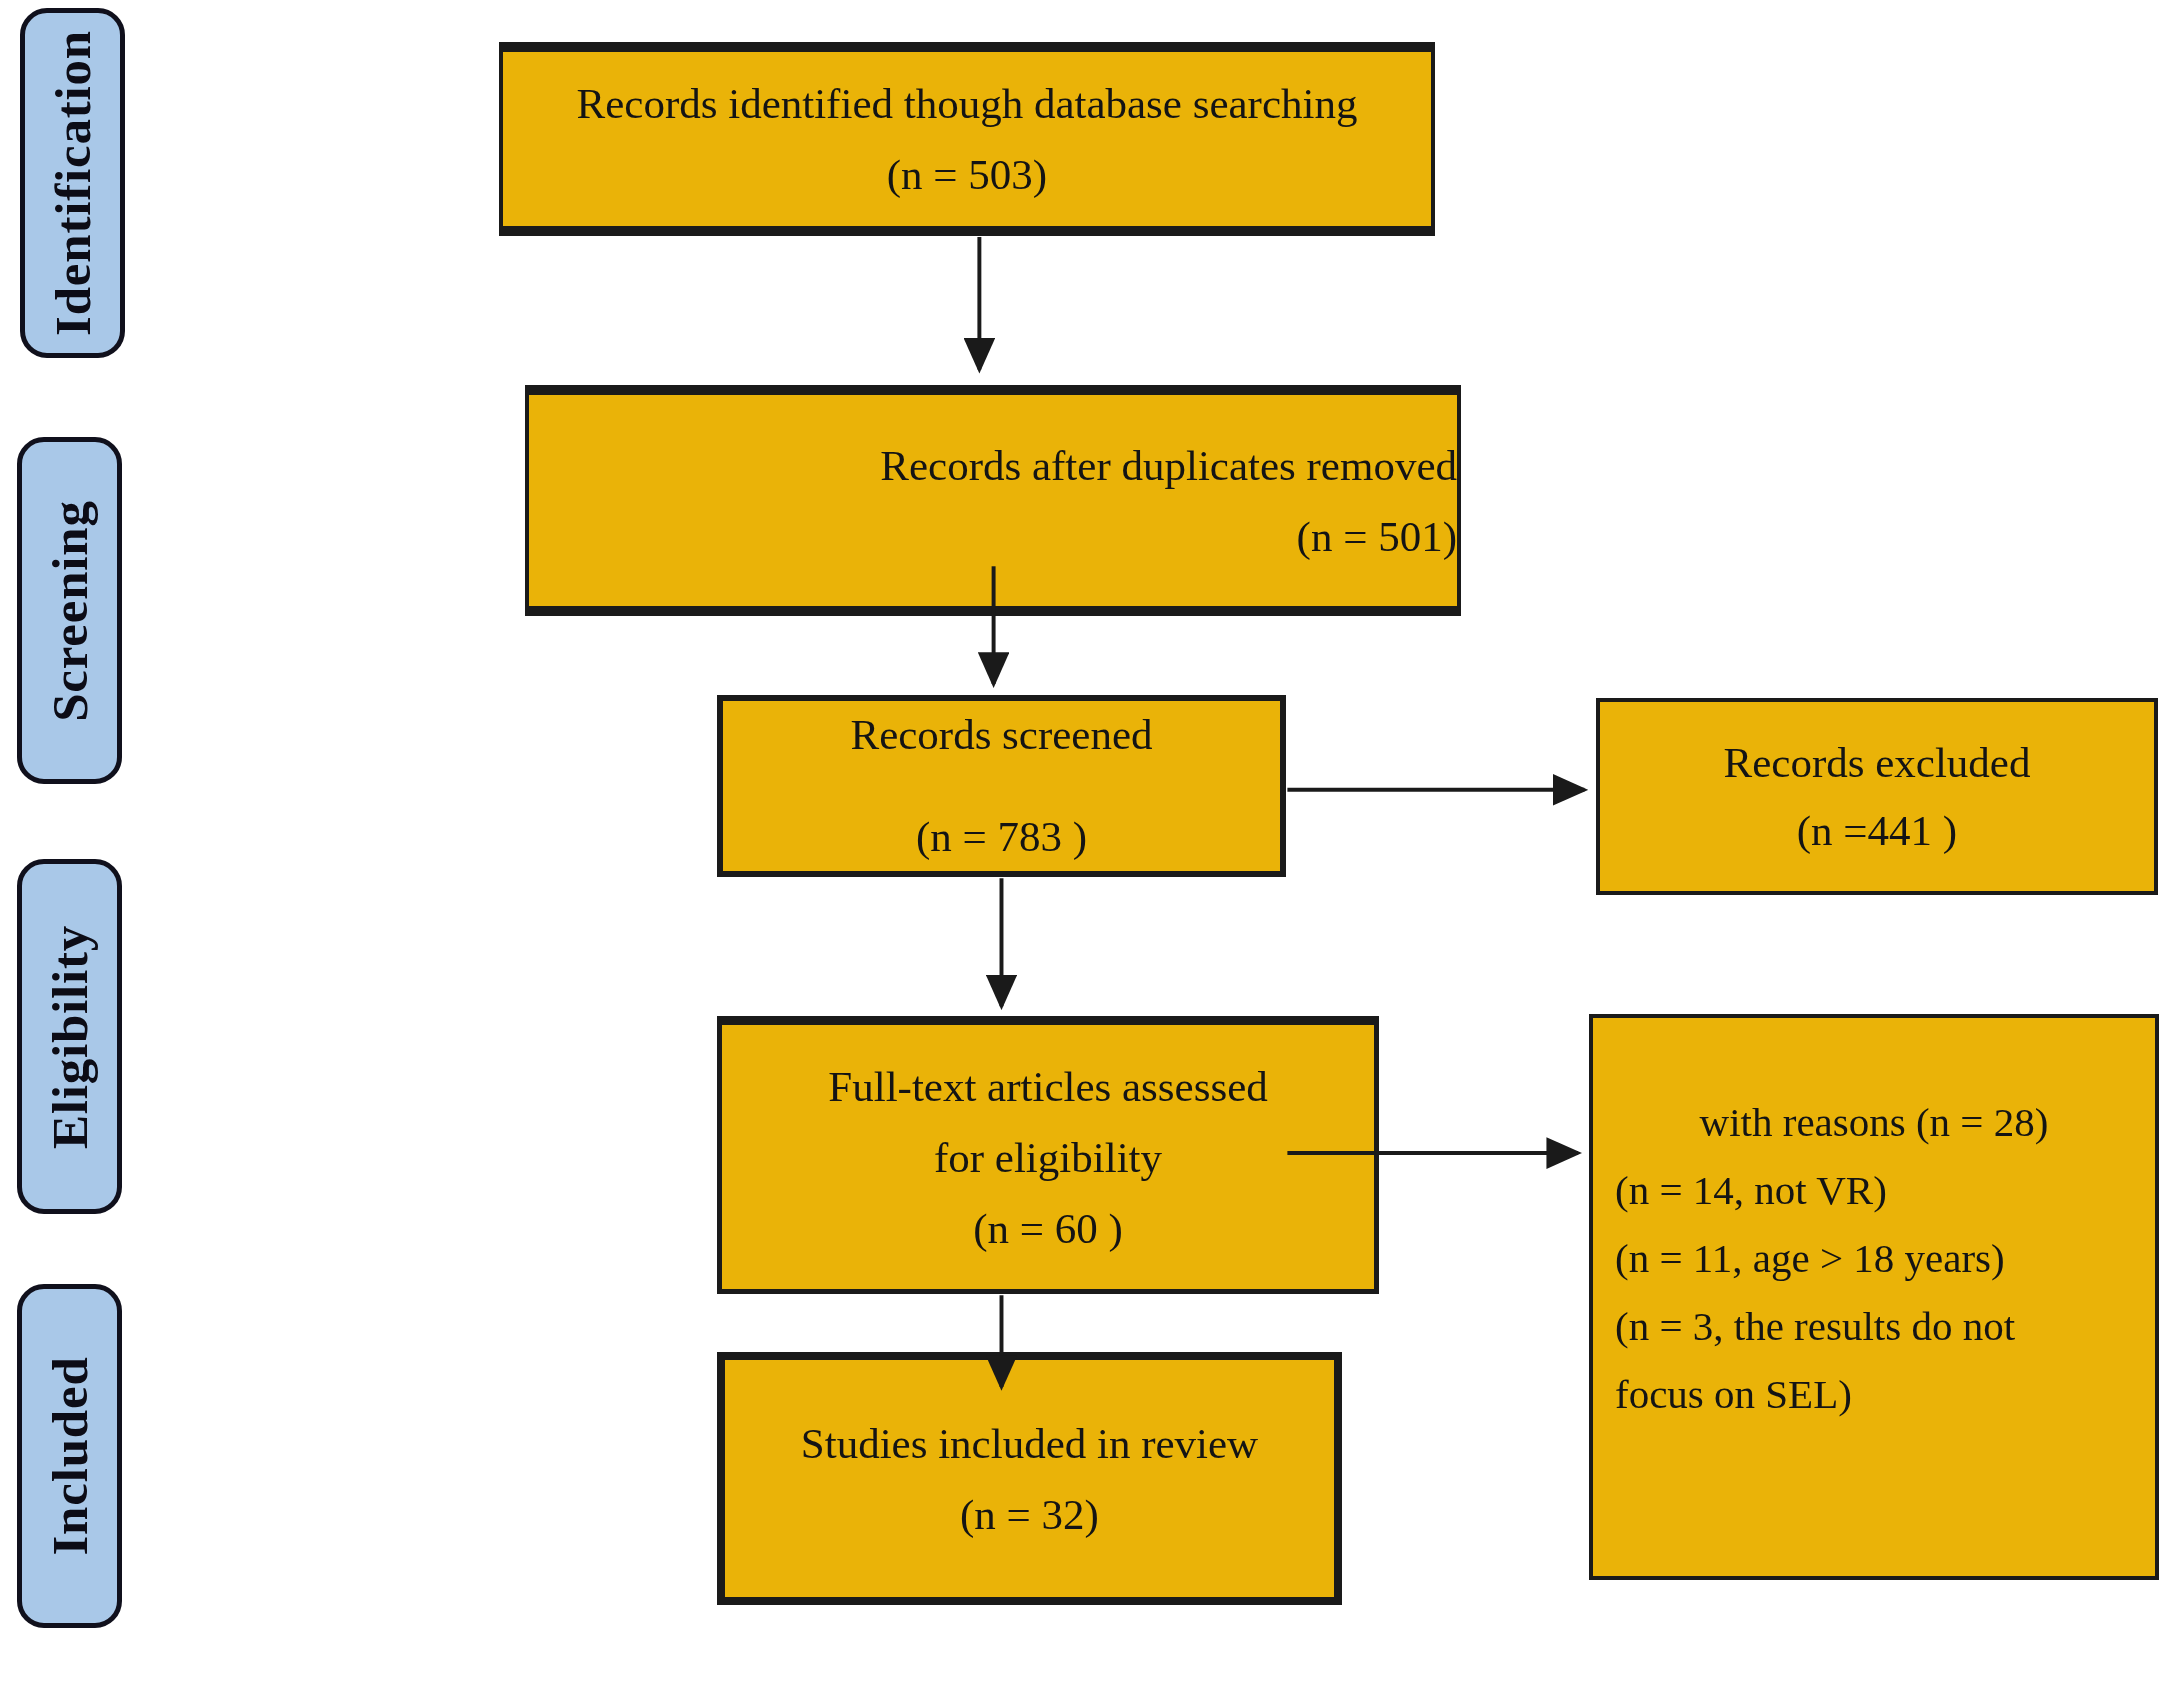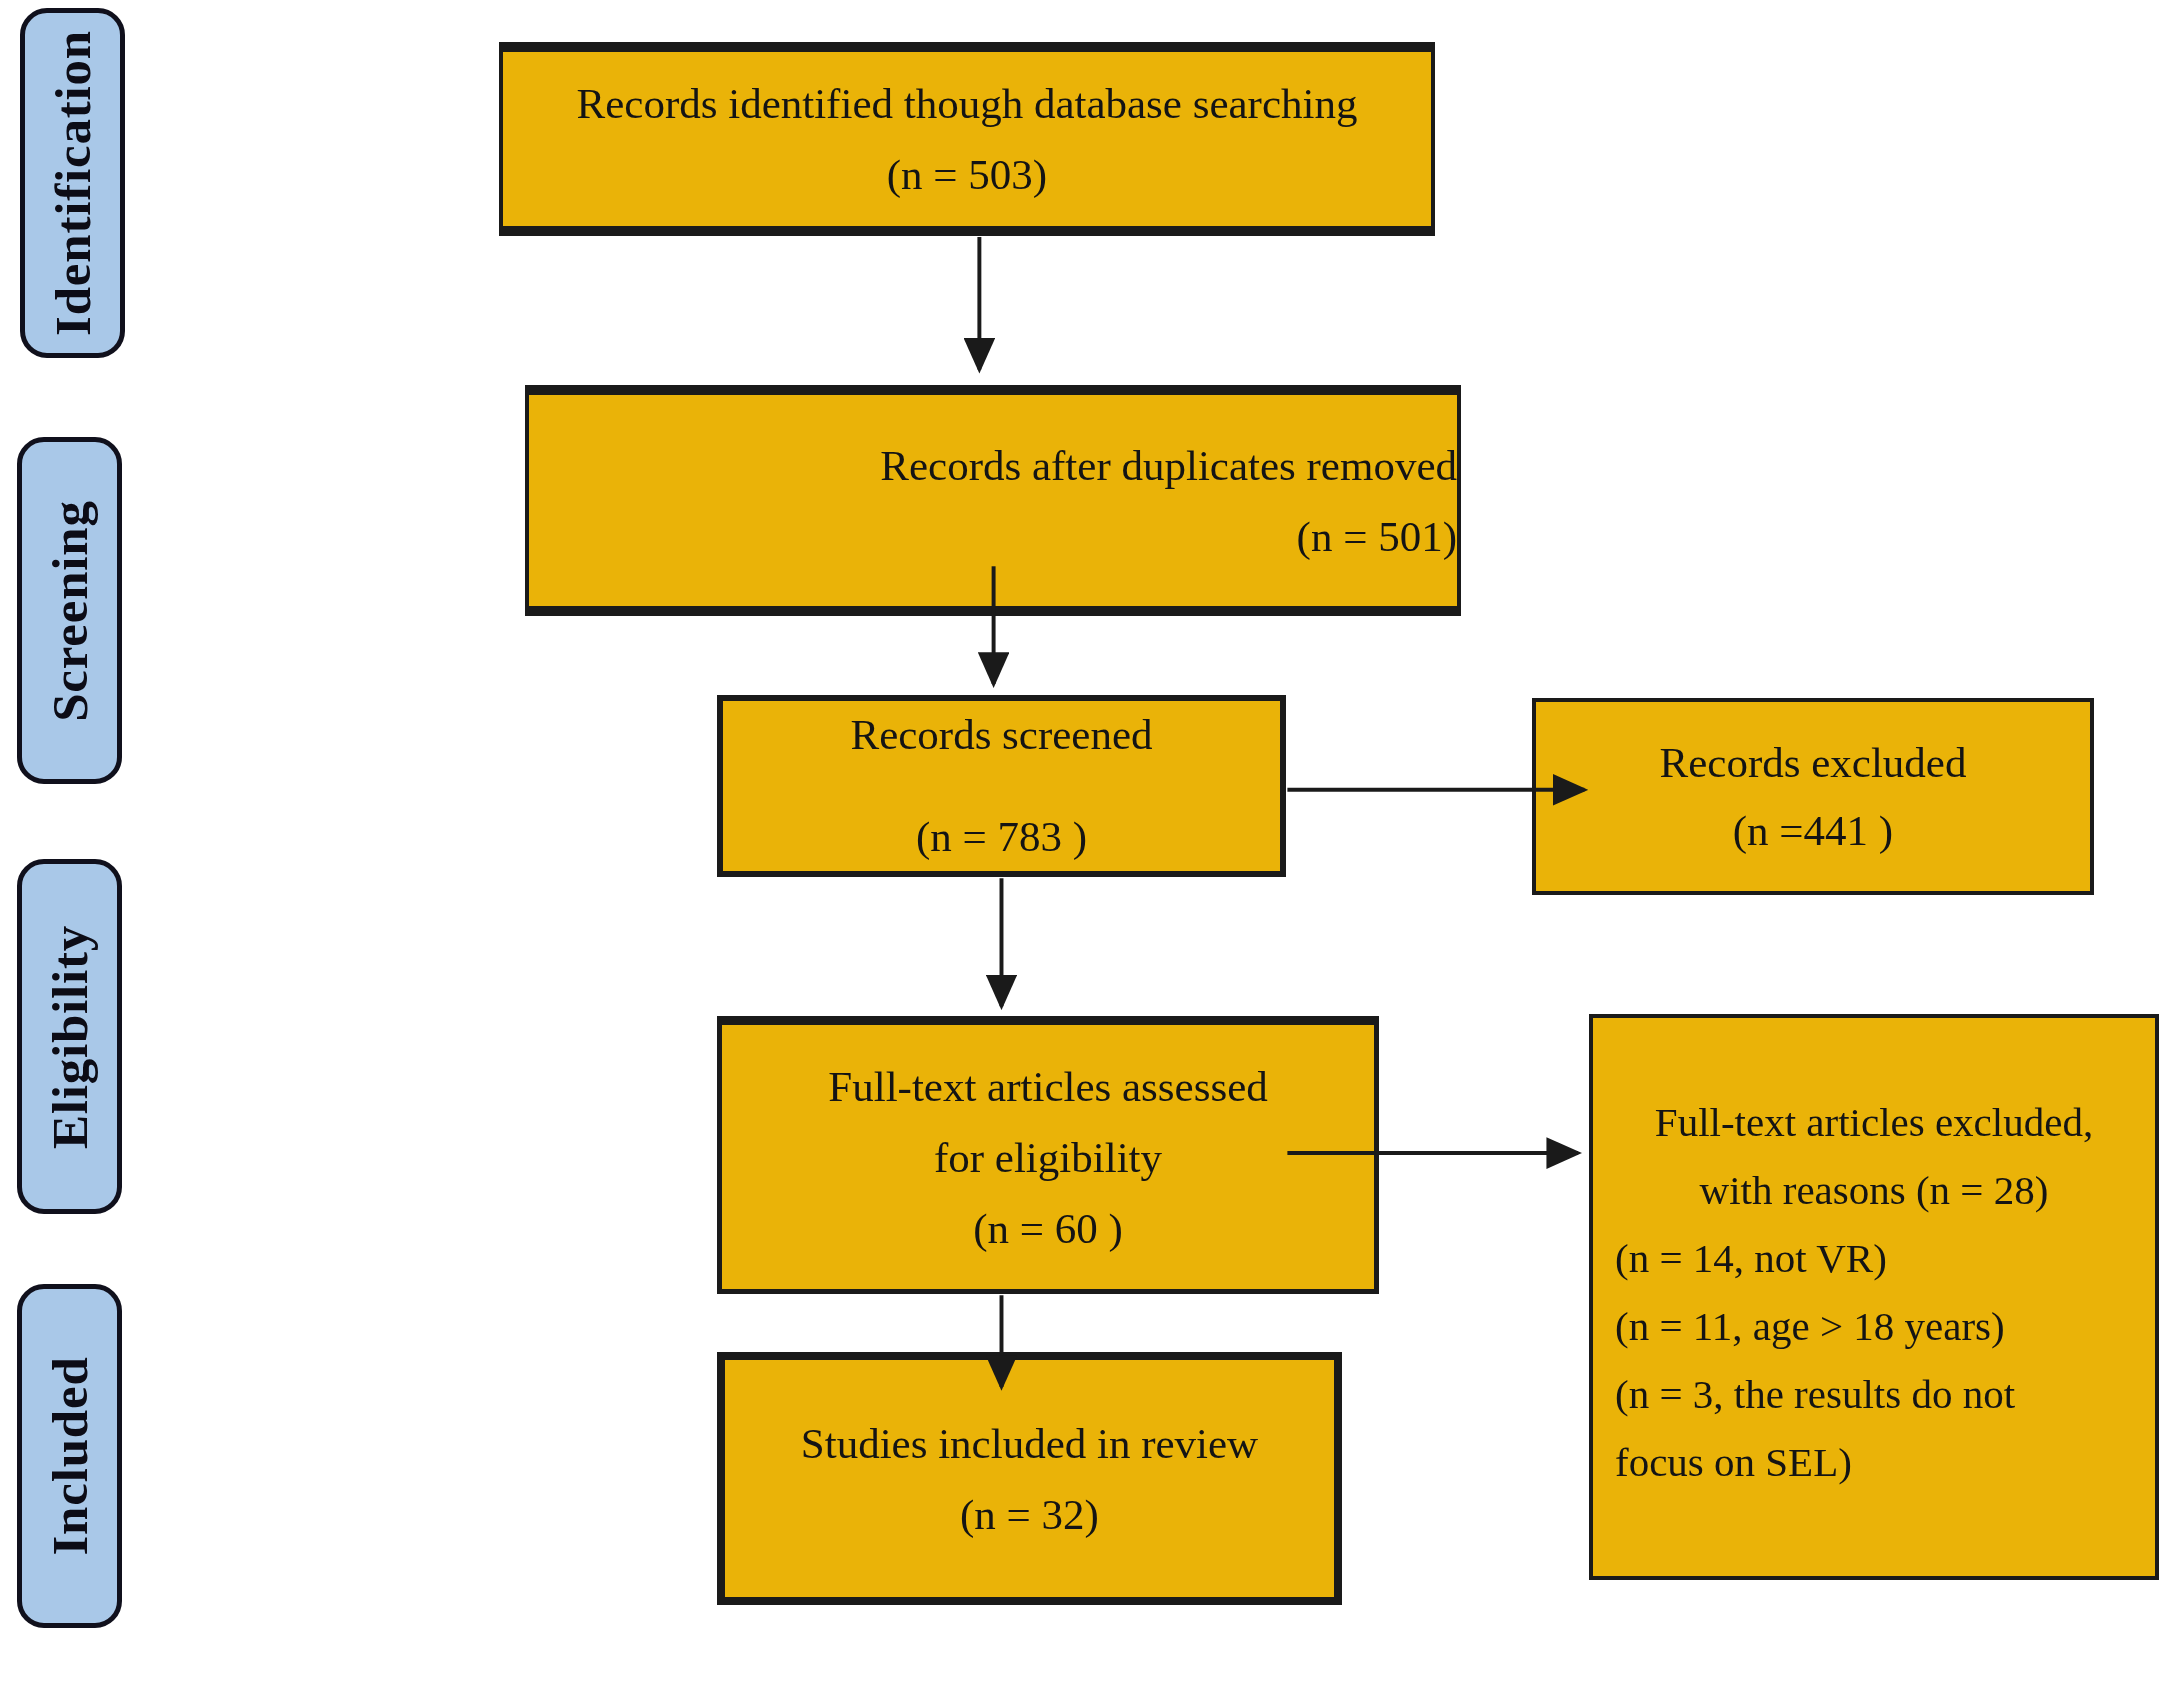--- a/index.html
+++ b/index.html
@@ -52,21 +52,21 @@
     font-size:43px;
     line-height:71px;
   }
   .fbox span{display:block;}
 
   #box-identified{left:499px;top:42px;width:936px;height:194px;border-top-width:10.3px;border-bottom-width:10.3px;border-left-width:4.7px;border-right-width:4.7px;}
   #box-deduplicated{left:525px;top:385px;width:936px;height:231px;border-top-width:10.3px;border-bottom-width:10.3px;border-left-width:4.7px;border-right-width:4.7px;align-items:flex-end;}
   #box-screened{left:717px;top:695px;width:569px;height:182px;border-width:6.3px;line-height:66px;gap:36px;}
   #box-fulltext{left:717px;top:1016px;width:662px;height:278px;border-width:5.5px;border-top-width:9.5px;}
   #box-included{left:717px;top:1352px;width:625px;height:253px;border-width:8px;text-align:center;}
-  #box-excluded{left:1532px;top:698px;width:562px;height:197px;border-width:4.7px;line-height:68px;}
+  #box-excluded{left:1596px;top:698px;width:562px;height:197px;border-width:4.7px;line-height:68px;}
 
   #box-reasons{
     left:1589px;top:1014px;width:570px;height:566px;
     border-width:4.7px;
     justify-content:flex-start;
     align-items:stretch;
     padding:70px 22px 0 22px;
     font-size:41px;
     line-height:68px;
     text-align:left;
@@ -114,21 +114,20 @@
     <span>(n =441 )</span>
   </div>
 
   <div class="fbox" id="box-fulltext">
     <span>Full-text articles assessed</span>
     <span>for eligibility</span>
     <span>(n = 60 )</span>
   </div>
 
   <div class="fbox" id="box-reasons">
-    <span class="center-line">Full-text articles excluded,</span>
     <span class="center-line">with reasons (n = 28)</span>
     <span class="left-line">(n = 14, not VR)</span>
     <span class="left-line">(n = 11, age &gt; 18 years)</span>
     <span class="left-line">(n = 3, the results do not</span>
     <span class="left-line">focus on SEL)</span>
   </div>
 
   <div class="fbox" id="box-included">
     <span>Studies included in review</span>
     <span>(n = 32)</span>

